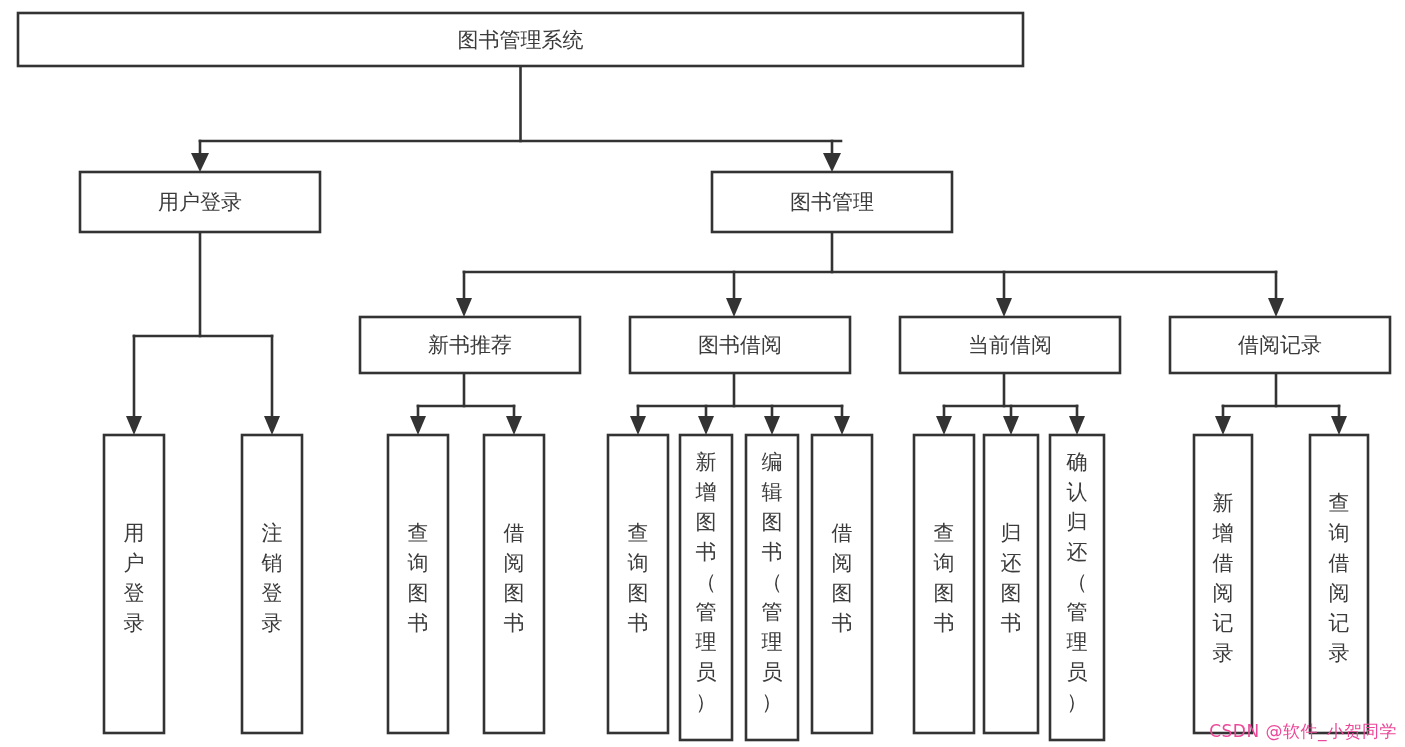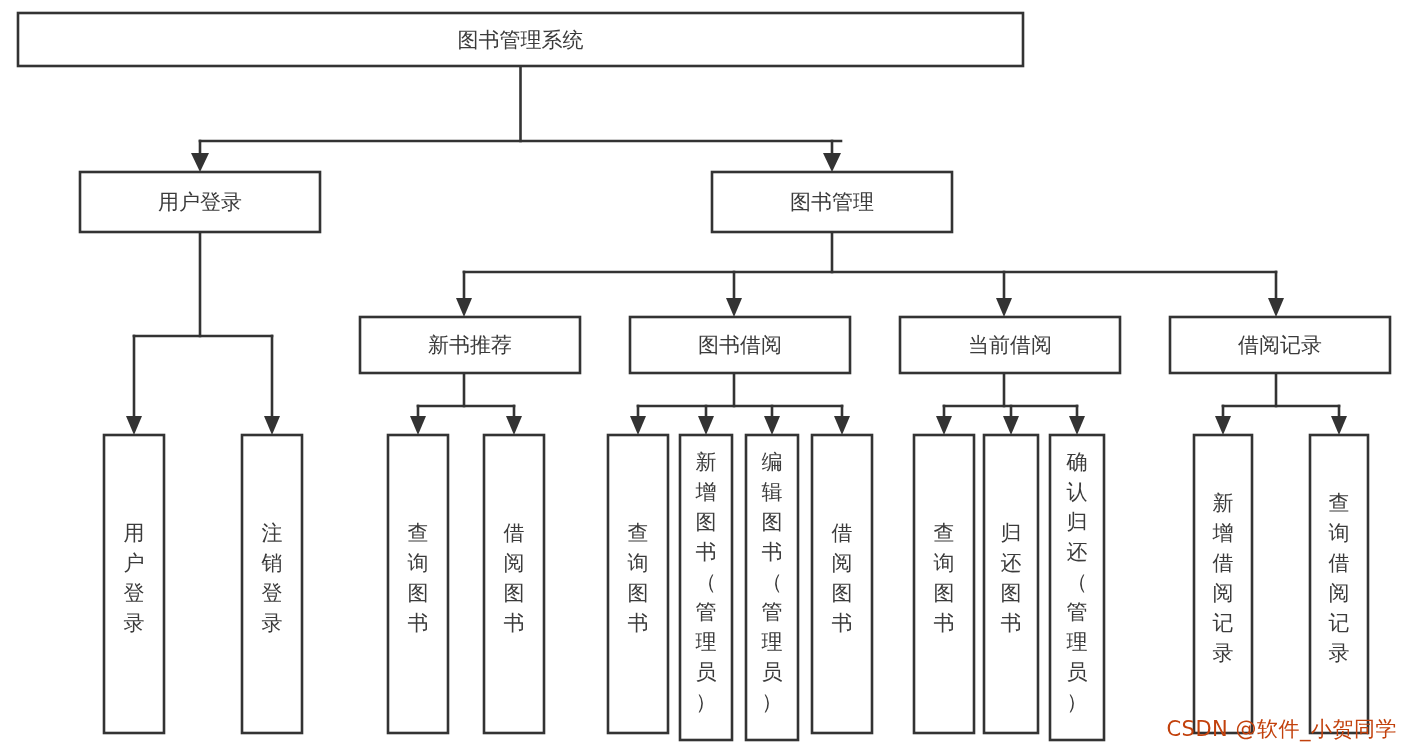--- a/index.html
+++ b/index.html
@@ -51,22 +51,22 @@
   .node-label-vertical {
     fill: #3b3b3b;
     font-family: "DejaVu Sans", "Liberation Sans", sans-serif;
     font-size: 21px;
     text-anchor: middle;
   }
   .watermark {
     position: absolute;
     right: 8px;
     bottom: 4px;
-    color: #c2410c;
-    font-size: 21px;
+    color: #ec4899;
+    font-size: 17px;
     font-family: "DejaVu Sans", "Liberation Sans", sans-serif;
     white-space: nowrap;
     letter-spacing: 0.5px;
   }
 </style>
 </head>
 <body>
 
 <div id="diagram-root">
 

